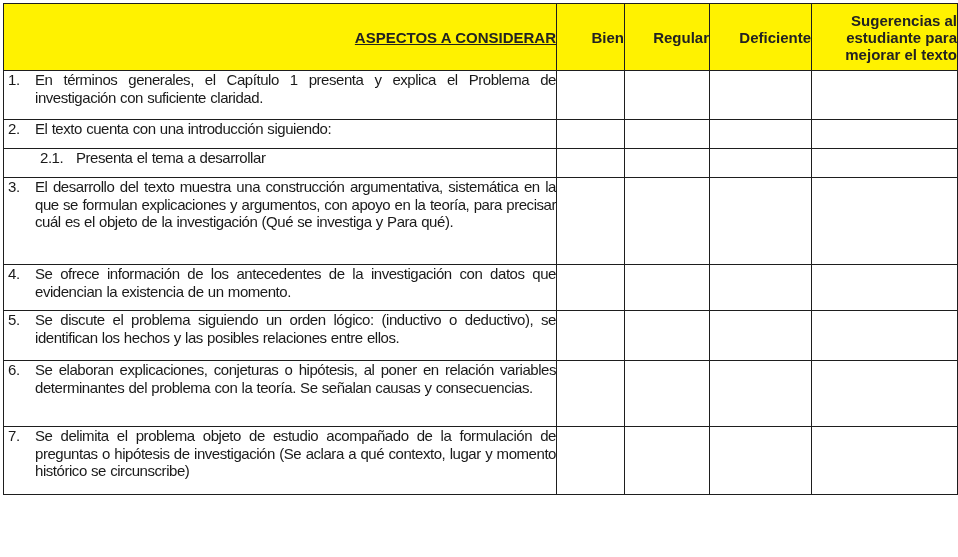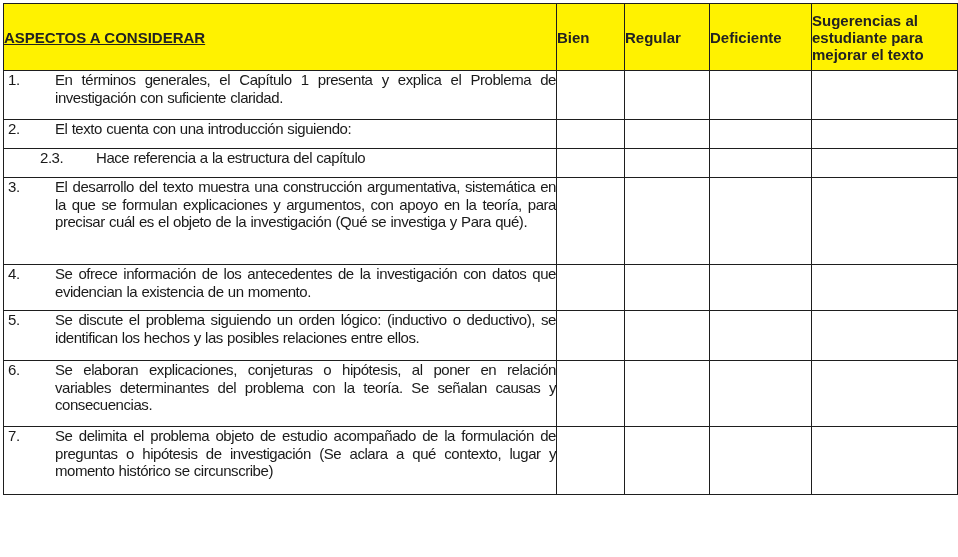--- a/index.html
+++ b/index.html
@@ -14,40 +14,40 @@
   }
   table.rubric td, table.rubric th {
     border: 1.5px solid #1e1e1e;
     padding: 0;
     vertical-align: top;
   }
   table.rubric th {
     background: #fff200;
     font-weight: bold;
     font-size: 15px;
-    text-align: left;
+    text-align: right;
     vertical-align: middle;
     line-height: 17px;
     color: #222;
   }
   th.aspects { padding-left: 36px; text-decoration: underline; }
   tr.head { height: 67px; }
   td.item {
     font-family: "Liberation Sans", sans-serif;
     font-size: 15px;
     line-height: 17.5px;
     padding: 4px 6px 3px 6px;
     text-align: justify;
     letter-spacing: -0.45px;
     word-spacing: 0.5px;
     transform-origin: left top;
   }
   td.item .wrap { display: flex; }
   td.item .num { flex: 0 0 27px; padding-left: 4px; }
-  td.item .txt { flex: 1; text-align: justify; margin-left: 20px; }
+  td.item .txt { flex: 1; text-align: justify; }
   td.sub .num { flex: 0 0 36px; padding-left: 36px; }
   td.sub { padding-top: 6px; padding-bottom: 6px; }
   td.empty { background: #fff; }
 </style>
 </head>
 <body>
 
 <table class="rubric">
   <colgroup>
     <col style="width:553px">
@@ -84,34 +84,34 @@
             <span class="num">2.</span>
             <span class="txt">El texto cuenta con una introducción siguiendo:</span>
           </div>
         </td>
     <td class="empty"></td>
     <td class="empty"></td>
     <td class="empty"></td>
     <td class="empty"></td>
   </tr>
 
-
-
   <tr style="height:29px">
     <td class="item sub">
           <div class="wrap">
-            <span class="num">2.3.</span>
-            <span class="txt">Hace referencia a la estructura del capítulo</span>
+            <span class="num">2.1.</span>
+            <span class="txt">Presenta el tema a desarrollar</span>
           </div>
         </td>
     <td class="empty"></td>
     <td class="empty"></td>
     <td class="empty"></td>
     <td class="empty"></td>
   </tr>
+
+
 
   <tr style="height:87px">
     <td class="item">
           <div class="wrap">
             <span class="num">3.</span>
             <span class="txt">El desarrollo del texto muestra una construcción argumentativa, sistemática en la que se formulan explicaciones y argumentos, con apoyo en la teoría, para precisar cuál es el objeto de la investigación (Qué se investiga y Para qué).</span>
           </div>
         </td>
     <td class="empty"></td>
     <td class="empty"></td>

